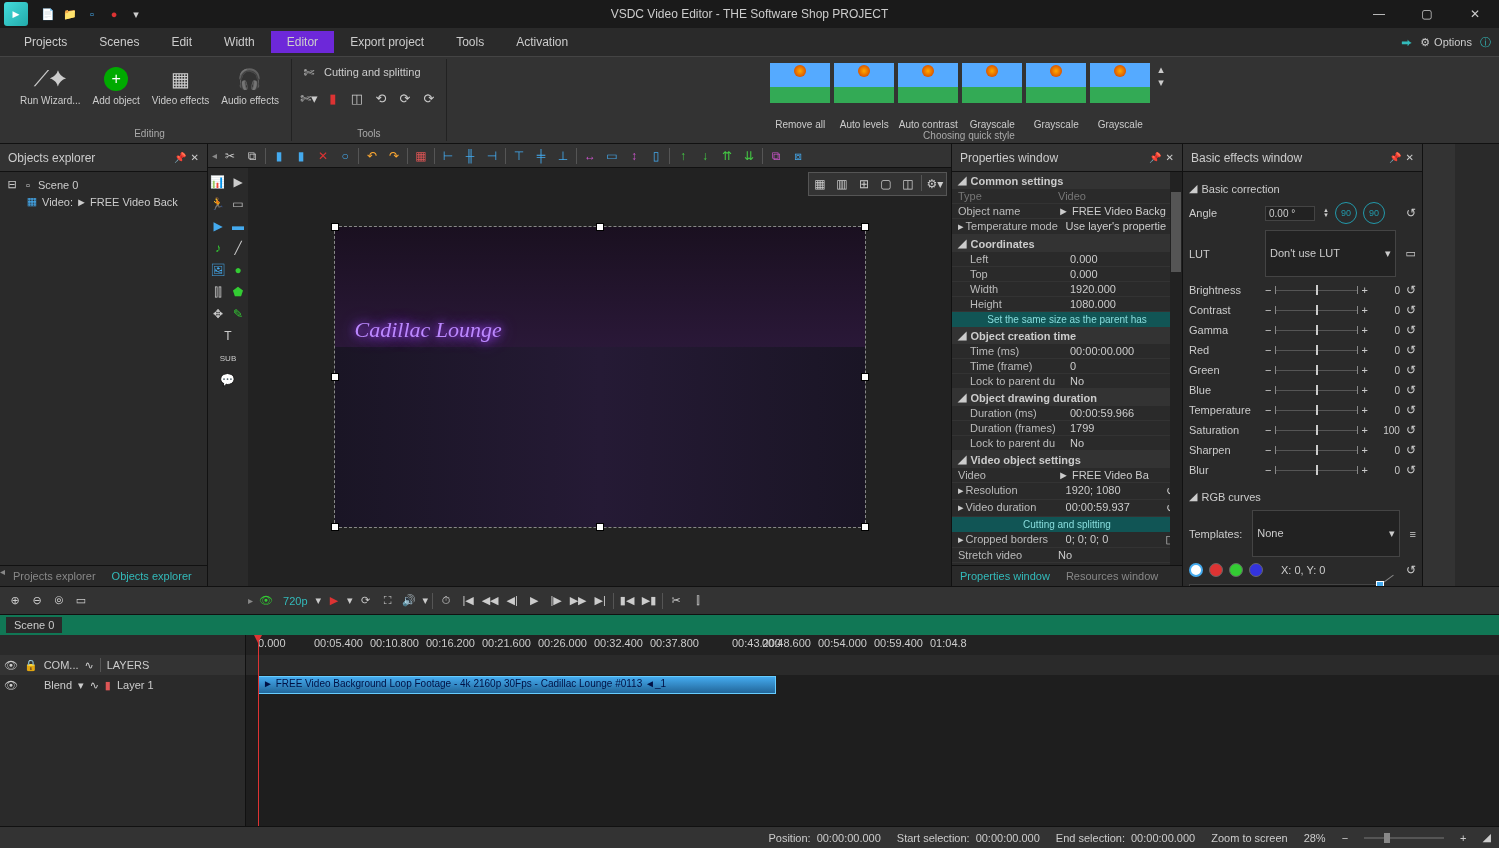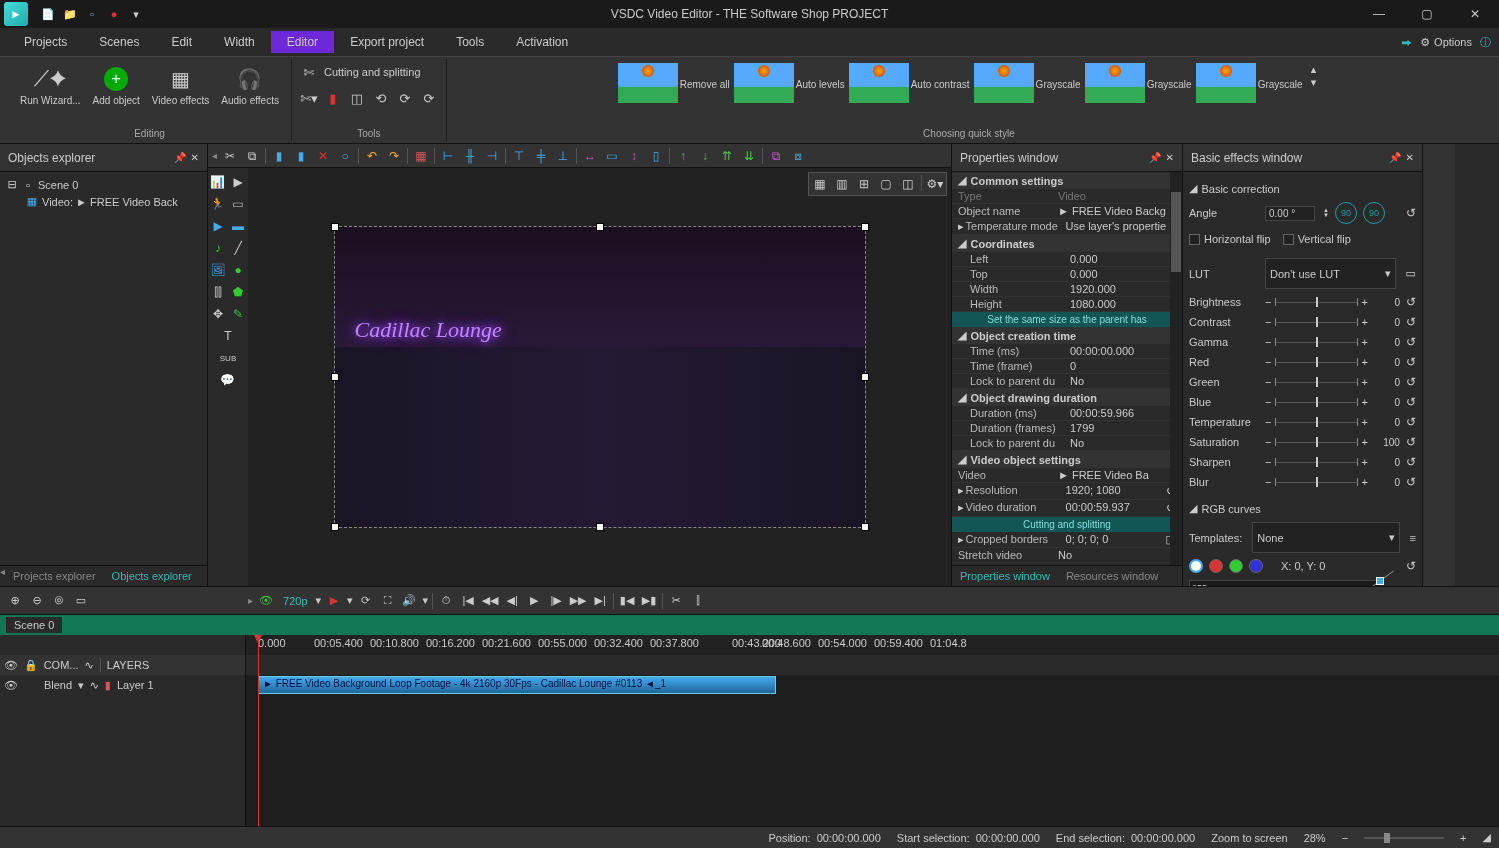--- a/index.html
+++ b/index.html
@@ -26,21 +26,21 @@
 .big-btn-icon{width:28px;height:28px;display:flex;align-items:center;justify-content:center;font-size:20px}
 .big-btn-label{font-size:10px;text-align:right;line-height:11px}
 .wand-icon{color:#ccc;font-size:22px}
 .plus-circ{width:24px;height:24px;border-radius:50%;background:#0a0;display:flex;align-items:center;justify-content:center;color:#fff;font-size:16px}
 .tools-col{display:flex;flex-direction:column;gap:4px}
 .tools-row{display:flex;gap:6px;align-items:center}
 .tool-icn{width:18px;height:18px;display:flex;align-items:center;justify-content:center;cursor:pointer;font-size:13px}
 .style-thumb{width:60px;height:40px;background:linear-gradient(#5af 0%,#5af 60%,#3a5 60%);cursor:pointer;display:flex;flex-direction:column;align-items:center}
 .style-thumb-balloon{width:12px;height:12px;border-radius:50%;background:radial-gradient(#fa0,#c30);margin-top:2px}
 .style-label{font-size:10px;margin-top:2px}
-.style-col{display:flex;flex-direction:row;align-items:center;gap:2px}
+.style-col{display:flex;flex-direction:column;align-items:center;gap:14px}
 .main-area{flex:1;display:flex;min-height:0}
 .left-panel{width:208px;background:#2a2a2a;display:flex;flex-direction:column;border-right:1px solid #111}
 .panel-header{height:28px;background:#333;display:flex;align-items:center;padding:0 8px;border-bottom:1px solid #111;position:relative}
 .panel-title{font-size:12px}
 .panel-ctrls{margin-left:auto;display:flex;gap:4px}
 .pin-icn,.close-icn{cursor:pointer;font-size:10px}
 .tree{padding:4px;font-size:11px;flex:1;overflow:hidden}
 .tree-item{display:flex;align-items:center;gap:4px;padding:2px;cursor:pointer}
 .tree-item.nested{margin-left:20px}
 .tree-icn{width:12px;text-align:center}
@@ -94,21 +94,21 @@
 .eff-input{width:50px;background:#222;border:1px solid #444;color:#ccc;padding:1px 3px;font-size:10px}
 .eff-slider{display:flex;align-items:center;gap:4px;flex:1}
 .slider-track{flex:1;height:1px;background:#555;position:relative}
 .slider-track::before,.slider-track::after{content:"";position:absolute;width:1px;height:8px;background:#888;top:-4px}
 .slider-track::before{left:0}.slider-track::after{right:0}
 .slider-thumb{position:absolute;width:2px;height:10px;background:#ccc;top:-5px;left:50%}
 .eff-val{width:26px;text-align:right;font-size:10px}
 .reset-icn{cursor:pointer;font-size:12px}
 .check-row{display:flex;align-items:center;gap:4px;padding:2px 0}
 .chk{width:11px;height:11px;border:1px solid #666;background:#222;cursor:pointer}
-.dropdown{background:#222;border:1px solid #444;padding:8px 4px;display:flex;align-items:center;justify-content:space-between;cursor:pointer;font-size:10px;min-width:80px}
+.dropdown{background:#222;border:1px solid #444;padding:16px 4px;display:flex;align-items:flex-start;justify-content:space-between;cursor:pointer;font-size:10px;min-width:80px}
 .rot-btn{width:22px;height:22px;border:1px solid #29a;border-radius:50%;display:flex;align-items:center;justify-content:center;cursor:pointer;font-size:9px;color:#29a}
 .rgb-circles{display:flex;gap:6px;align-items:center}
 .rgb-c{width:14px;height:14px;border-radius:50%;cursor:pointer;border:1px solid #666}
 .curve-box{width:192px;height:140px;background:#1a1a1a;border:1px solid #444;position:relative;margin-top:4px}
 .curve-line{position:absolute;width:100%;height:100%}
 .curve-line::before{content:"";position:absolute;width:141%;height:1px;background:#888;top:50%;left:50%;transform:translate(-50%,-50%) rotate(-36deg)}
 .curve-pt{position:absolute;width:8px;height:8px;background:#4ae;border:1px solid #fff}
 .timeline-area{height:240px;background:#2a2a2a;border-top:1px solid #111;display:flex;flex-direction:column}
 .tl-controls{height:28px;background:#333;display:flex;align-items:center;gap:4px;padding:0 6px;border-bottom:1px solid #111}
 .tl-btn{width:18px;height:18px;display:flex;align-items:center;justify-content:center;cursor:pointer;font-size:11px}
@@ -531,30 +531,20 @@
           <span class="eff-label">Angle</span>
           <input class="eff-input" value="0.00 °" style="">
           <div class="spinner">
               <span>▲</span>
               <span>▼</span>
             </div>
           <div class="rot-btn">90</div>
           <div class="rot-btn">90</div>
           <span class="reset-icn" style="margin-left:auto">↺</span>
         </div>
-        <div style="display:flex;gap:12px;padding:4px 0 8px">
-          <div class="check-row">
-              <div class="chk"></div>
-              <span>Horizontal flip</span>
-            </div>
-          <div class="check-row">
-              <div class="chk"></div>
-              <span>Vertical flip</span>
-            </div>
-        </div>
         <div class="eff-row">
           <span class="eff-label">LUT</span>
           <div class="dropdown" style="flex:1">
               <span>Don't use LUT</span>
               <span>▾</span>
             </div>
           <span style="margin-left:4px">▭</span>
         </div>
         <div id="eff-sliders">
             <div class="eff-row">
@@ -770,21 +760,21 @@
       </div>
     </div>
     <div class="tl-right">
       <div class="tl-ruler" id="tl-ruler">
         <div class="tl-playhead" style="left:12px"></div>
       <span class="tl-tick" style="left: 12px;">0.000</span>
           <span class="tl-tick" style="left: 68px;">00:05.400</span>
           <span class="tl-tick" style="left: 124px;">00:10.800</span>
           <span class="tl-tick" style="left: 180px;">00:16.200</span>
           <span class="tl-tick" style="left: 236px;">00:21.600</span>
-          <span class="tl-tick" style="left: 292px;">00:55.000</span>
+          <span class="tl-tick" style="left: 292px;">00:26.000</span>
           <span class="tl-tick" style="left: 348px;">00:32.400</span>
           <span class="tl-tick" style="left: 404px;">00:37.800</span>
           <span class="tl-tick" style="left: 486px;">00:43.200</span>
           <span class="tl-tick" style="left: 516px;">00:48.600</span>
           <span class="tl-tick" style="left: 572px;">00:54.000</span>
           <span class="tl-tick" style="left: 628px;">00:59.400</span>
           <span class="tl-tick" style="left: 684px;">01:04.8</span>
         </div>
       <div style="height:20px;background:#2a2a2a"></div>
       <div class="tl-tracks">

